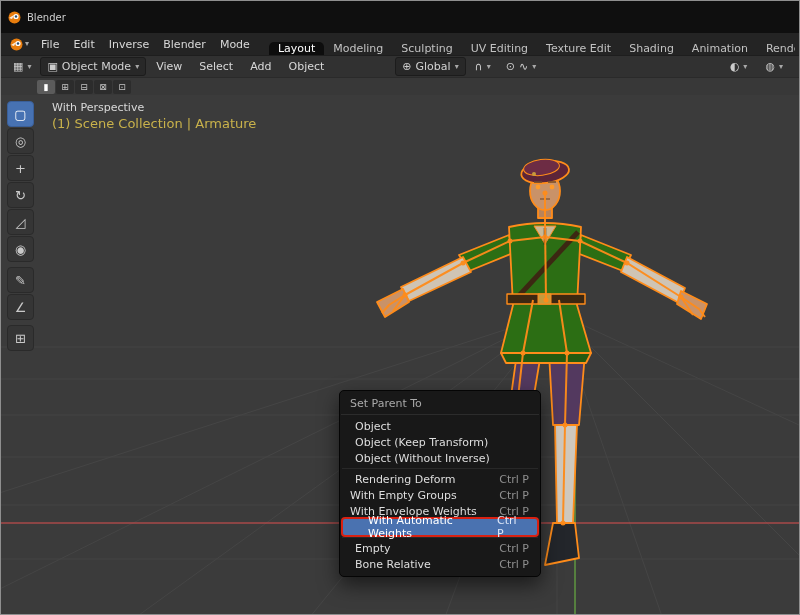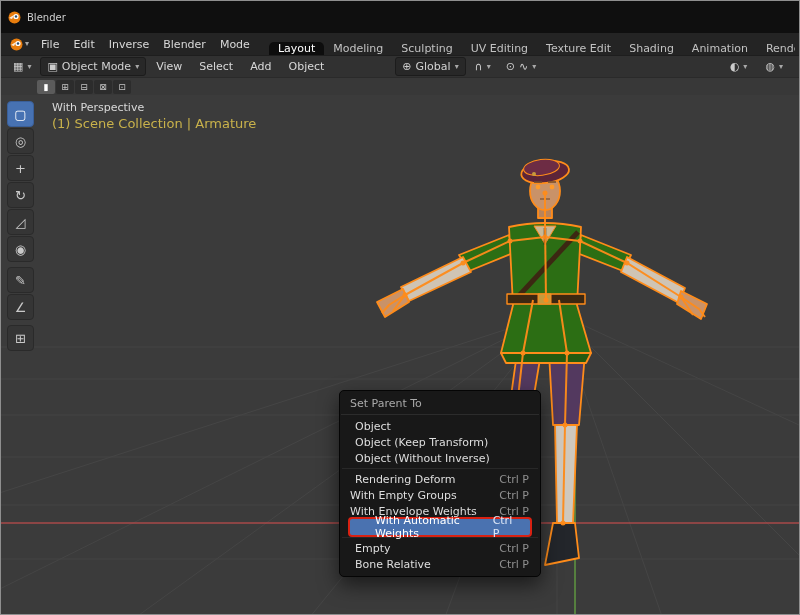--- a/index.html
+++ b/index.html
@@ -61,21 +61,21 @@
     border:1px solid #050505;border-radius:5px;box-shadow:0 8px 20px rgba(0,0,0,.55);
     padding:2px 0 4px 0;z-index:10}
   .ctx-title{padding:4px 10px 3px;color:#a9a9a9}
   .ctx-sep{height:1px;background:#2c2c2c;margin:1px 1px 3px}
   .ctx-item{display:flex;justify-content:space-between;align-items:center;height:16px;
     padding:0 11px 0 15px;color:#dedede}
   .ctx-item.indent{padding-left:10px}
   .ctx-item .sc{color:#8f8f8f}
   .ctx-gap{height:5px;display:flex;align-items:center}
   .ctx-gap::after{content:"";flex:1;height:1px;background:#282828;margin:0 2px}
-  .ctx-item.highlight{background:#4a72b0;color:#ffffff;border-radius:2px;margin:0 10px;
+  .ctx-item.highlight{background:#4a72b0;color:#ffffff;border-radius:2px;margin:0 3px;
     padding-left:25px;box-shadow:0 0 0 2px #d92112;position:relative;z-index:2}
   .ctx-item.highlight .sc{color:#dfe8f8}
 </style>
 </head>
 <body>
 
 <div class="window">
 
   <div class="titlebar">
     <svg class="logo" viewBox="0 0 13 13">

